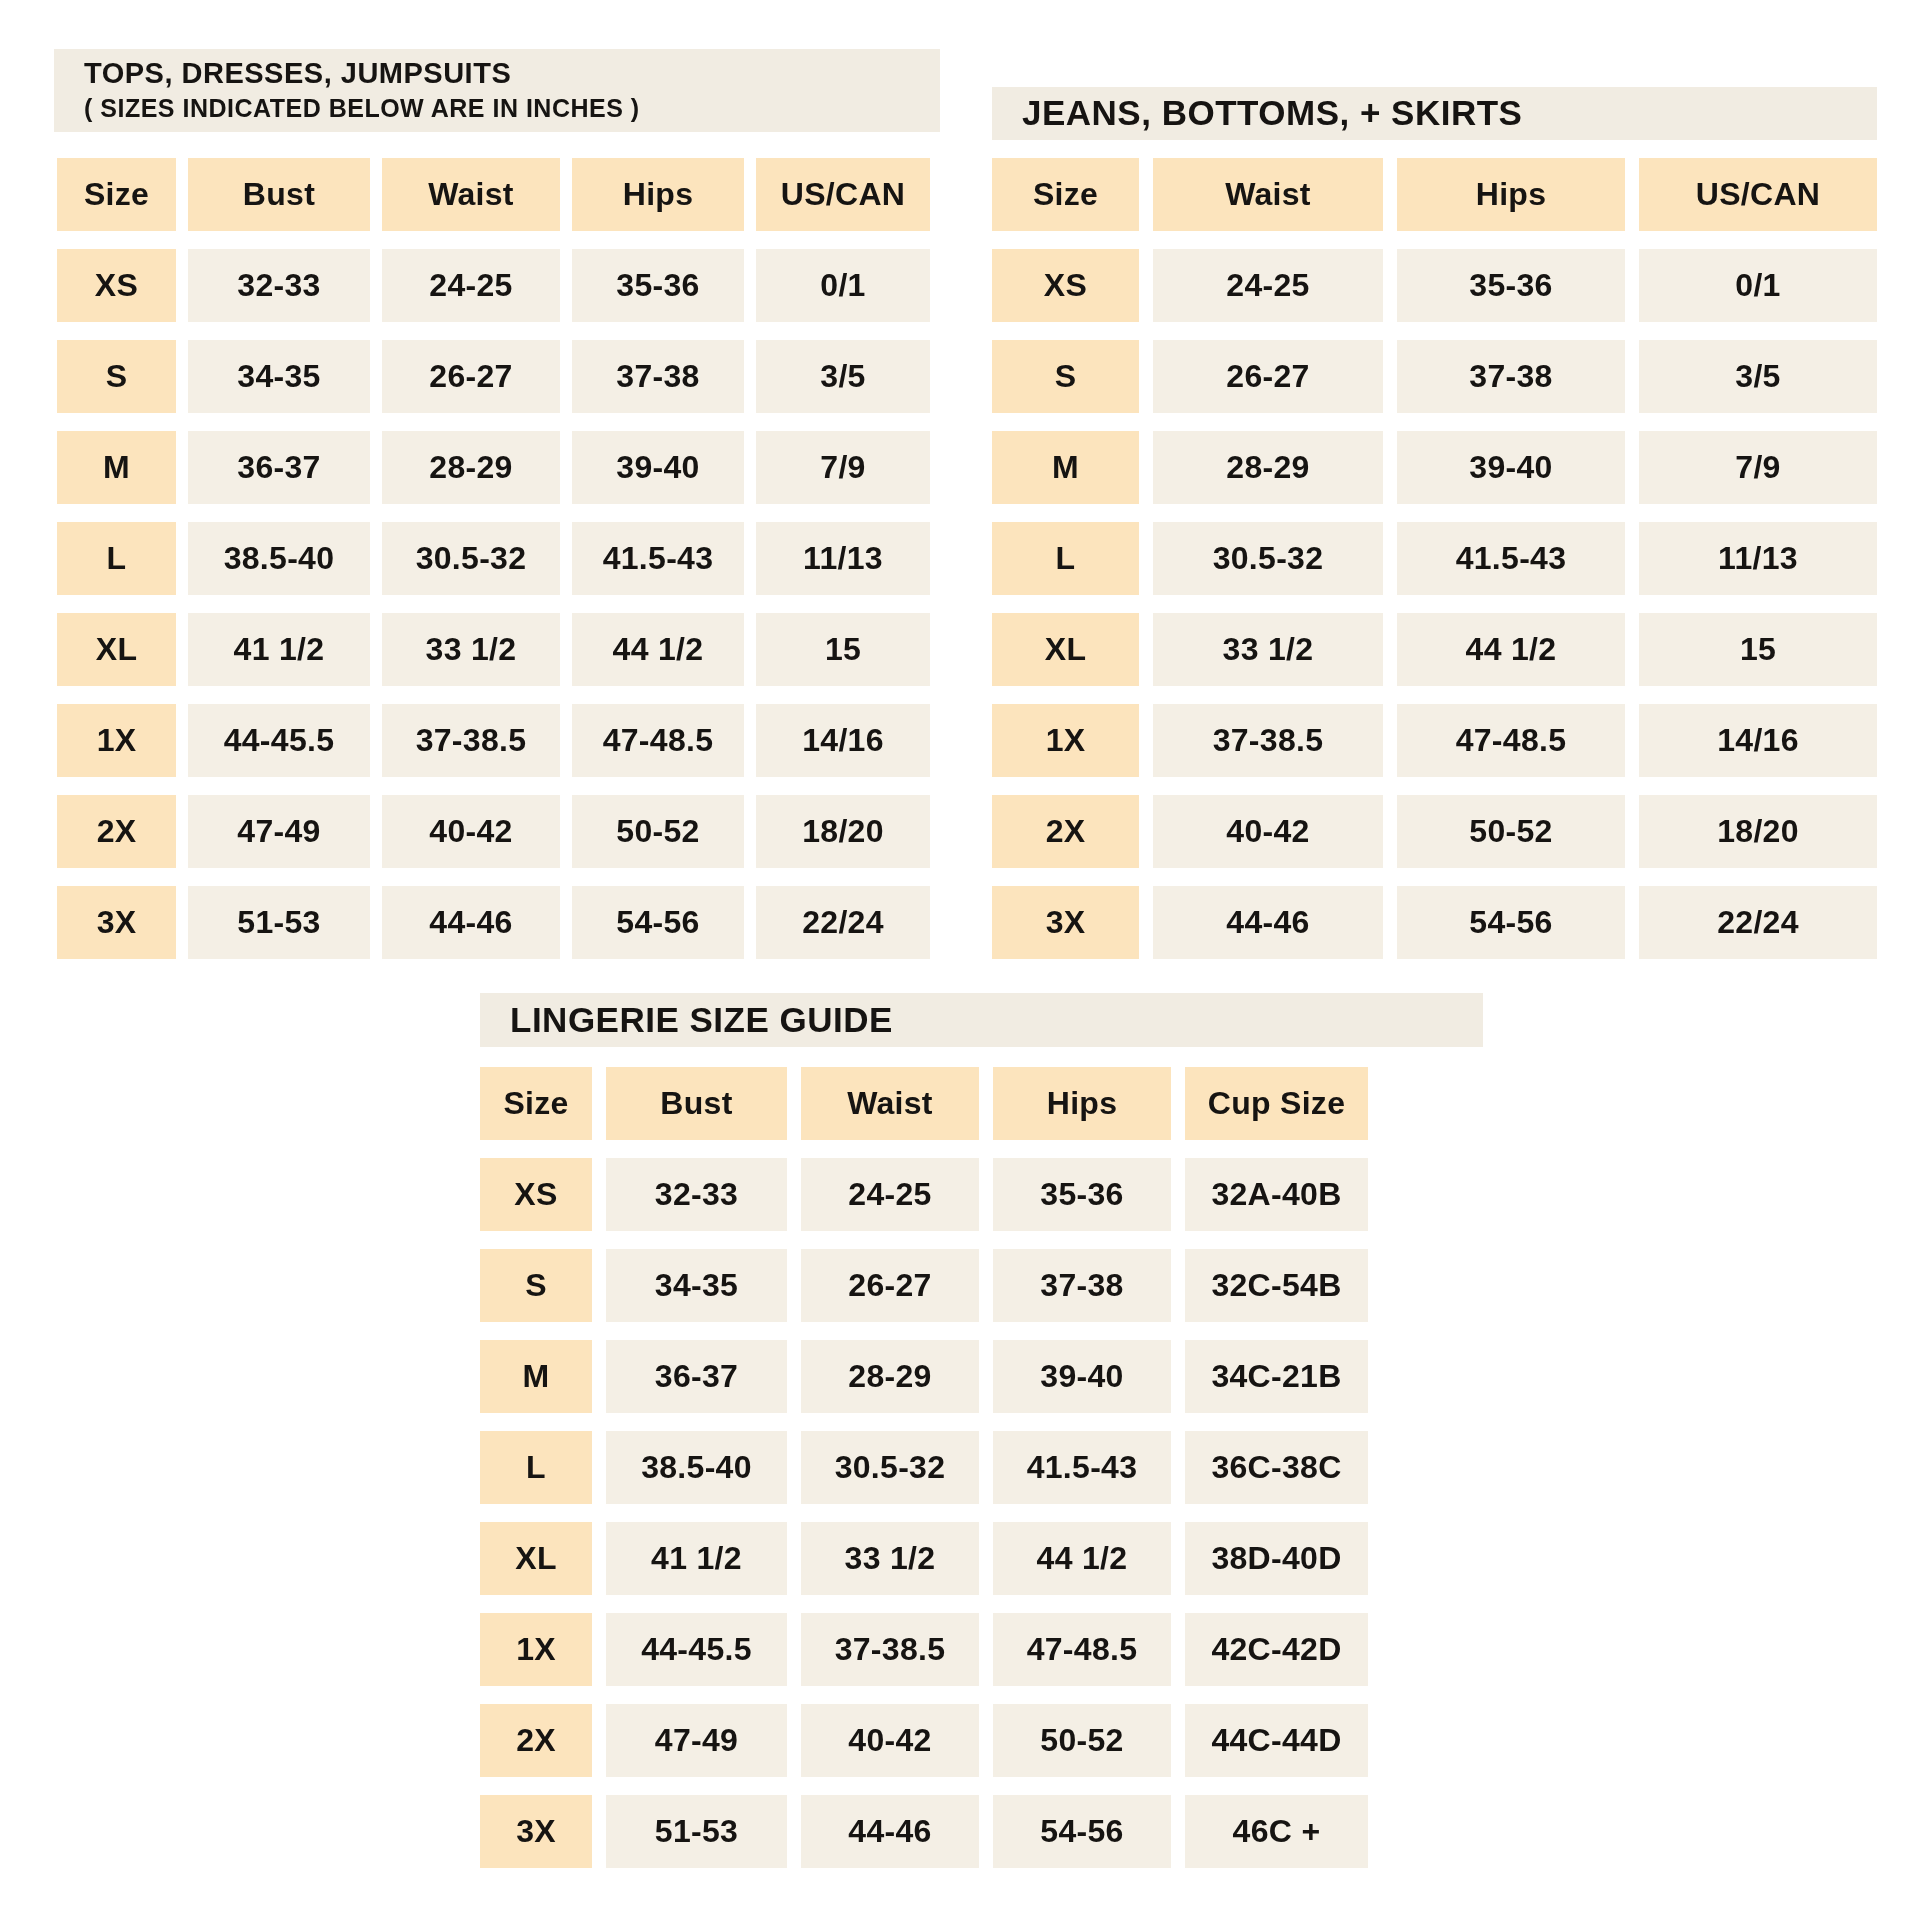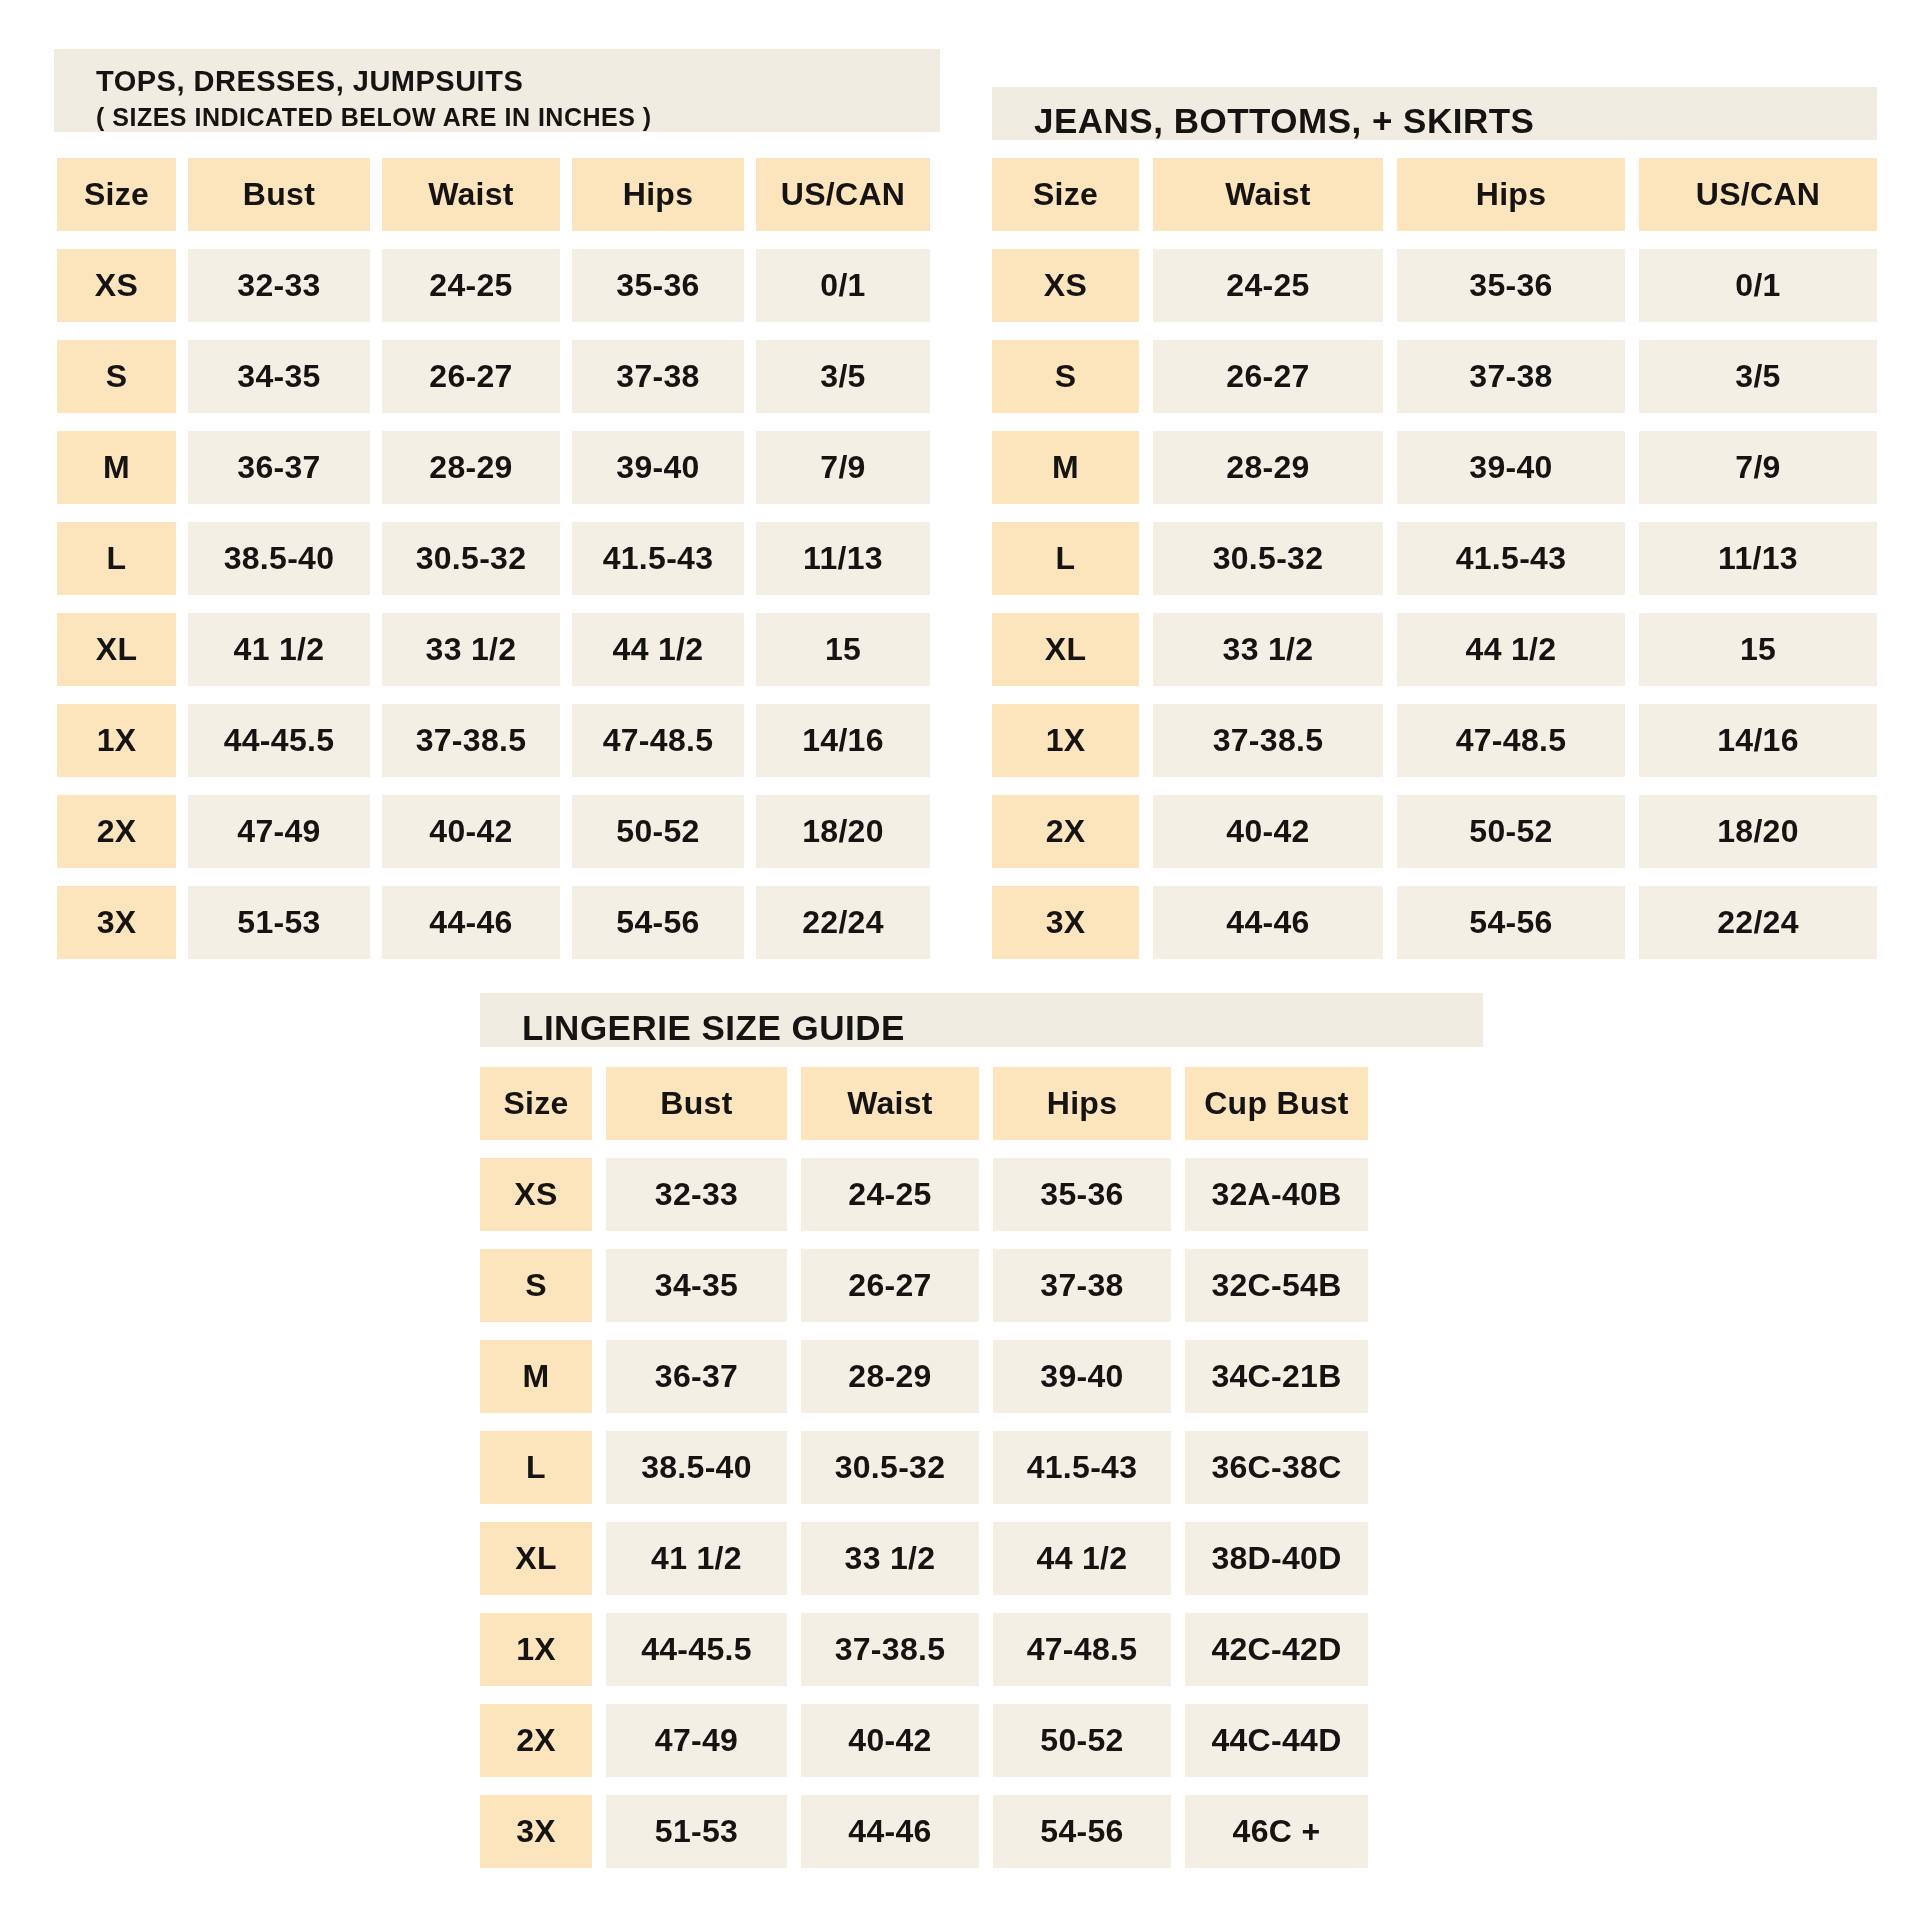--- a/index.html
+++ b/index.html
@@ -16,22 +16,22 @@
     overflow: hidden;
   }
 
   
   .banner {
     position: absolute;
     background: #f1ece2;
     box-sizing: border-box;
     display: flex;
     flex-direction: column;
-    justify-content: flex-end;
-    padding-left: 42px;
+    justify-content: center;
+    padding-left: 30px;
   }
   .banner-t1 { left: 54px;  top: 49px;   width: 886px; height: 83px; }
   .banner-t2 { left: 992px; top: 87px;  width: 885px; height: 53px; }
   .banner-t3 { left: 480px; top: 993px; width: 1003px; height: 54px; }
 
   .banner-title {
     font-size: 29px;
     font-weight: 800;
     letter-spacing: 0.5px;
     line-height: 1.1;
@@ -184,21 +184,21 @@
     <div class="cell accent">3X</div>
     <div class="cell">44-46</div>
     <div class="cell">54-56</div>
     <div class="cell">22/24</div>
   </div>
 <div class="grid grid-t3">
     <div class="cell accent">Size</div>
     <div class="cell accent">Bust</div>
     <div class="cell accent">Waist</div>
     <div class="cell accent">Hips</div>
-    <div class="cell accent">Cup Bust</div>
+    <div class="cell accent">Cup Size</div>
     <div class="cell accent">XS</div>
     <div class="cell">32-33</div>
     <div class="cell">24-25</div>
     <div class="cell">35-36</div>
     <div class="cell">32A-40B</div>
     <div class="cell accent">S</div>
     <div class="cell">34-35</div>
     <div class="cell">26-27</div>
     <div class="cell">37-38</div>
     <div class="cell">32C-54B</div>

